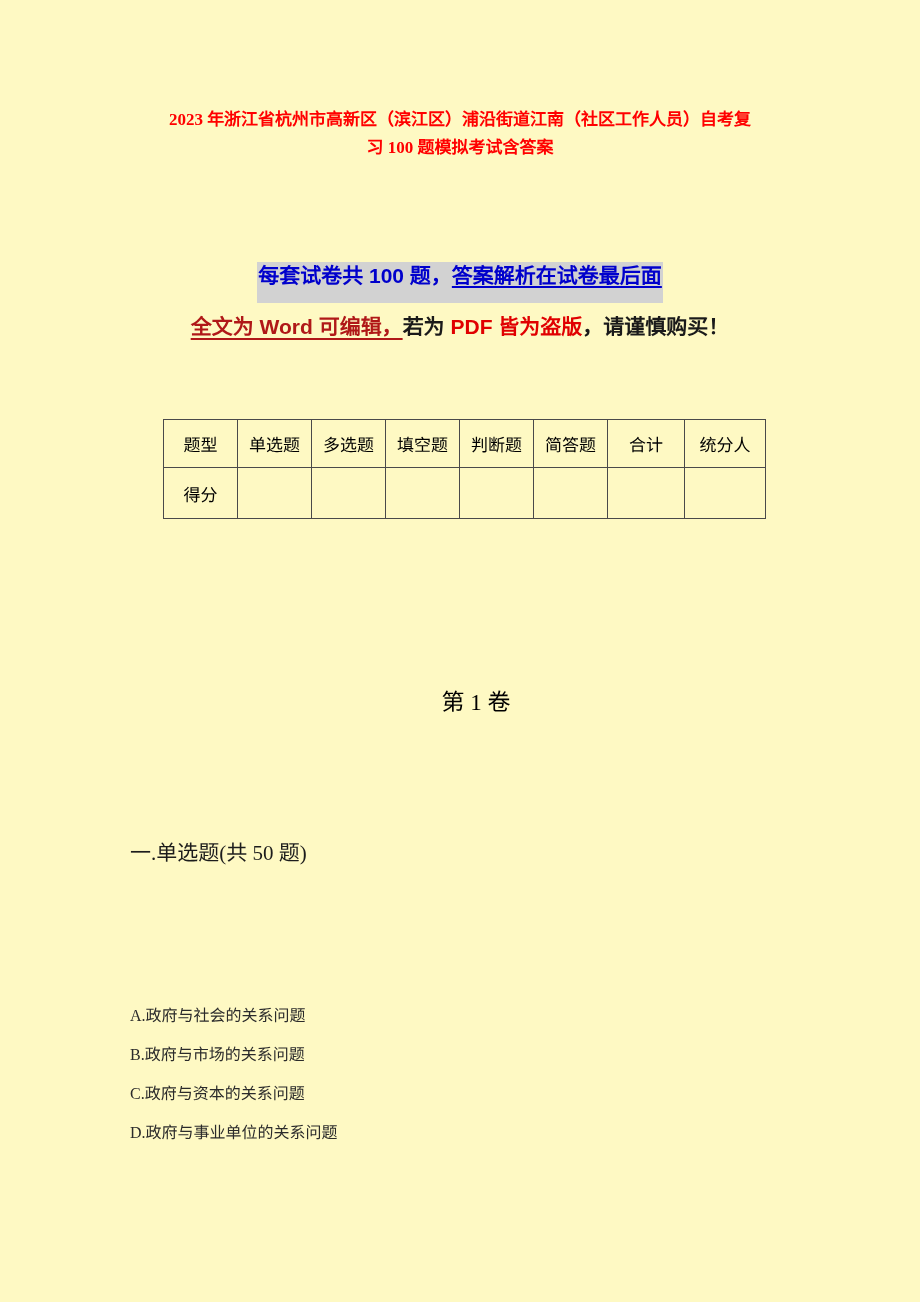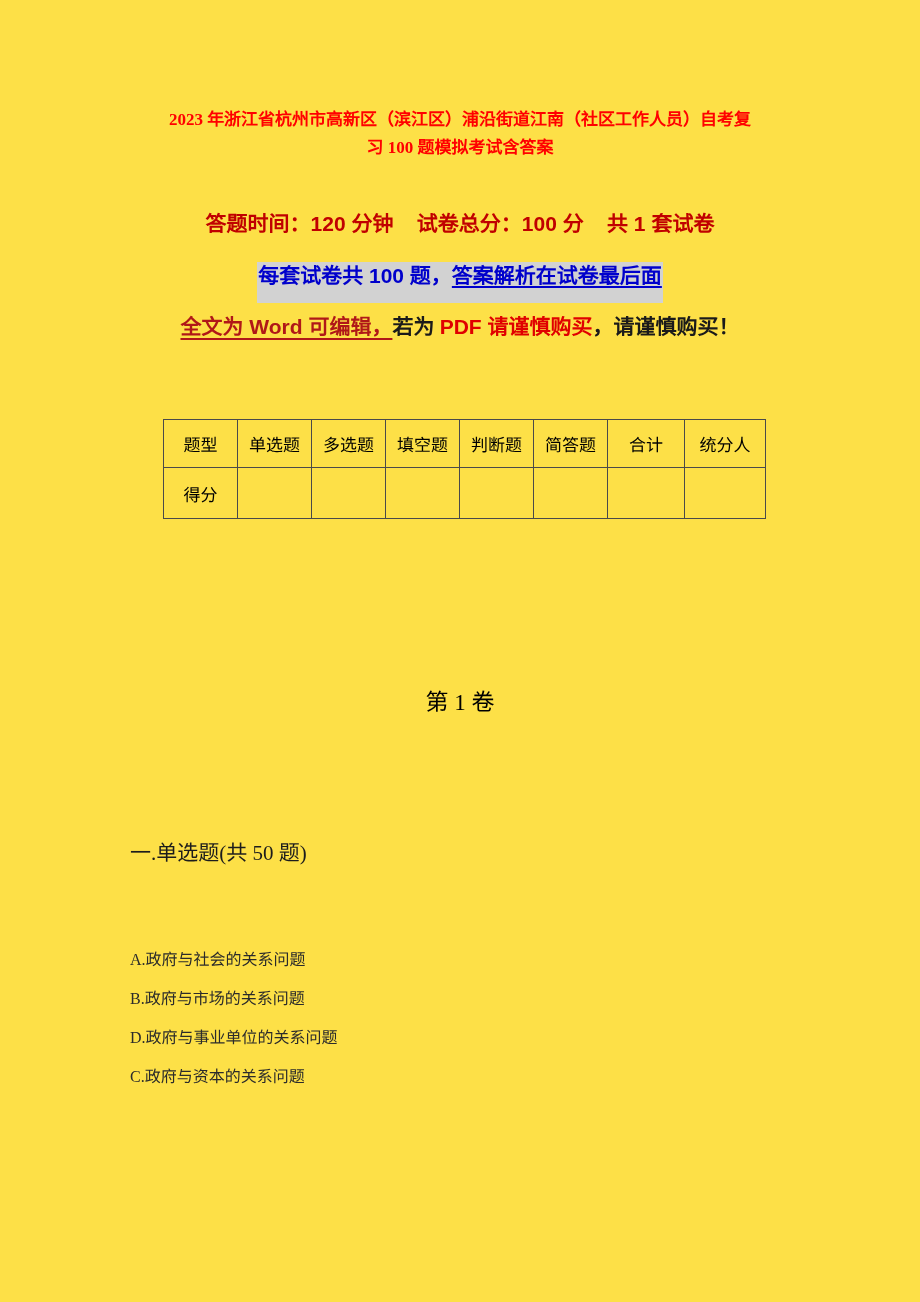--- a/index.html
+++ b/index.html
@@ -13,21 +13,21 @@
     height: 1302px;
     position: relative;
     font-family: "Liberation Serif", "DejaVu Serif", serif;
     color: #000000;
     overflow: hidden;
   }
 
   .page {
     position: absolute;
     inset: 0;
-    background: #fde047;
+    background: #fef9c3;
   }
 
   
   .doc-title {
     position: absolute;
     left: 132px;
     top: 106px;
     width: 656px;
     text-align: center;
     font-family: "Liberation Serif", "DejaVu Serif", serif;
@@ -92,21 +92,20 @@
     text-decoration: underline;
     text-decoration-thickness: 2px;
     text-underline-offset: 4px;
     text-align: center;
   }
   .info-line-3 .brightred {
     color: #E00000;
   }
   .info-line-3 .blk {
     color: #1a1a1a;
-    font-family: Liberation Serif, serif;
   }
 
   
   .score-table-wrap {
     position: absolute;
     left: 163px;
     top: 419px;
     width: 594px;
   }
   table.score-table {
@@ -131,21 +130,21 @@
   .col-2 { width: 73px; }
   .col-3 { width: 73px; }
   .col-4 { width: 73px; }
   .col-5 { width: 73px; }
   .col-6 { width: 76px; }
   .col-7 { width: 80px; }
 
   
   .volume-heading {
     position: absolute;
-    left: 60px;
+    left: 76px;
     top: 686px;
     width: 800px;
     text-align: center;
     font-family: "Liberation Serif", "DejaVu Serif", serif;
     font-size: 23px;
     line-height: 34px;
     color: #000000;
   }
 
   
@@ -166,48 +165,47 @@
     top: 924px;
     font-family: "Liberation Serif", "DejaVu Serif", serif;
     font-size: 16px;
     line-height: 24px;
     color: #2b2b2b;
   }
 
   .options {
     position: absolute;
     left: 130px;
-    top: 950px;
+    top: 1006px;
     width: 640px;
   }
   .option {
     font-family: "Liberation Serif", "DejaVu Serif", serif;
     font-size: 16px;
     line-height: 20px;
     color: #2b2b2b;
     margin-bottom: 19px;
   }
 </style>
 </head>
 <body>
 
 <div class="page">
 
   <div class="doc-title">
     <span>2023 年浙江省杭州市高新区（滨江区）浦沿街道江南（社区工作人员）自考复</span><br>
     <span>习 100 题模拟考试含答案</span>
   </div>
 
-  <div class="info-line-1">答题时间：120 分钟    试卷总分：100 分    共 1 套试卷</div>
 
   <div class="info-line-2">
     <span class="hl"><span>每套试卷共 100 题，</span><span class="ul">答案解析在试卷最后面</span></span>
   </div>
 
-  <div class="info-line-3"><span class="darkred-ul">全文为 Word 可编辑，</span><span class="blk">若为 </span><span class="brightred">PDF 请谨慎购买</span><span class="blk">，请谨慎购买！</span></div>
+  <div class="info-line-3"><span class="darkred-ul">全文为 Word 可编辑，</span><span class="blk">若为 </span><span class="brightred">PDF 皆为盗版</span><span class="blk">，请谨慎购买！</span></div>
 
   <div class="score-table-wrap">
     <table class="score-table">
       <tbody>
         <tr class="header-row">
           <td class="col-0">题型</td>
           <td class="col-1">单选题</td>
           <td class="col-2">多选题</td>
           <td class="col-3">填空题</td>
           <td class="col-4">判断题</td>
@@ -230,17 +228,17 @@
   </div>
 
   <div class="volume-heading">第 1 卷</div>
 
   <div class="section-heading">一.单选题(共 50 题)</div>
 
 
   <div class="options">
     <div class="option">A.政府与社会的关系问题</div>
     <div class="option">B.政府与市场的关系问题</div>
+    <div class="option">C.政府与资本的关系问题</div>
     <div class="option">D.政府与事业单位的关系问题</div>
-    <div class="option">C.政府与资本的关系问题</div>
   </div>
 
 </div>
 
 </body></html>

